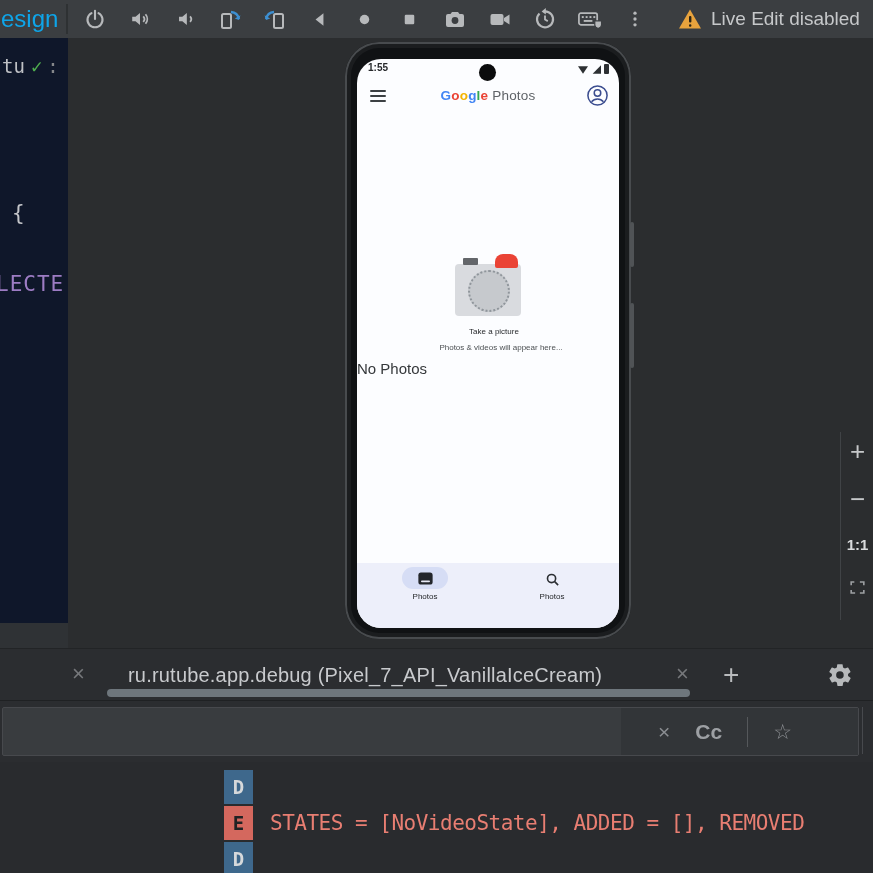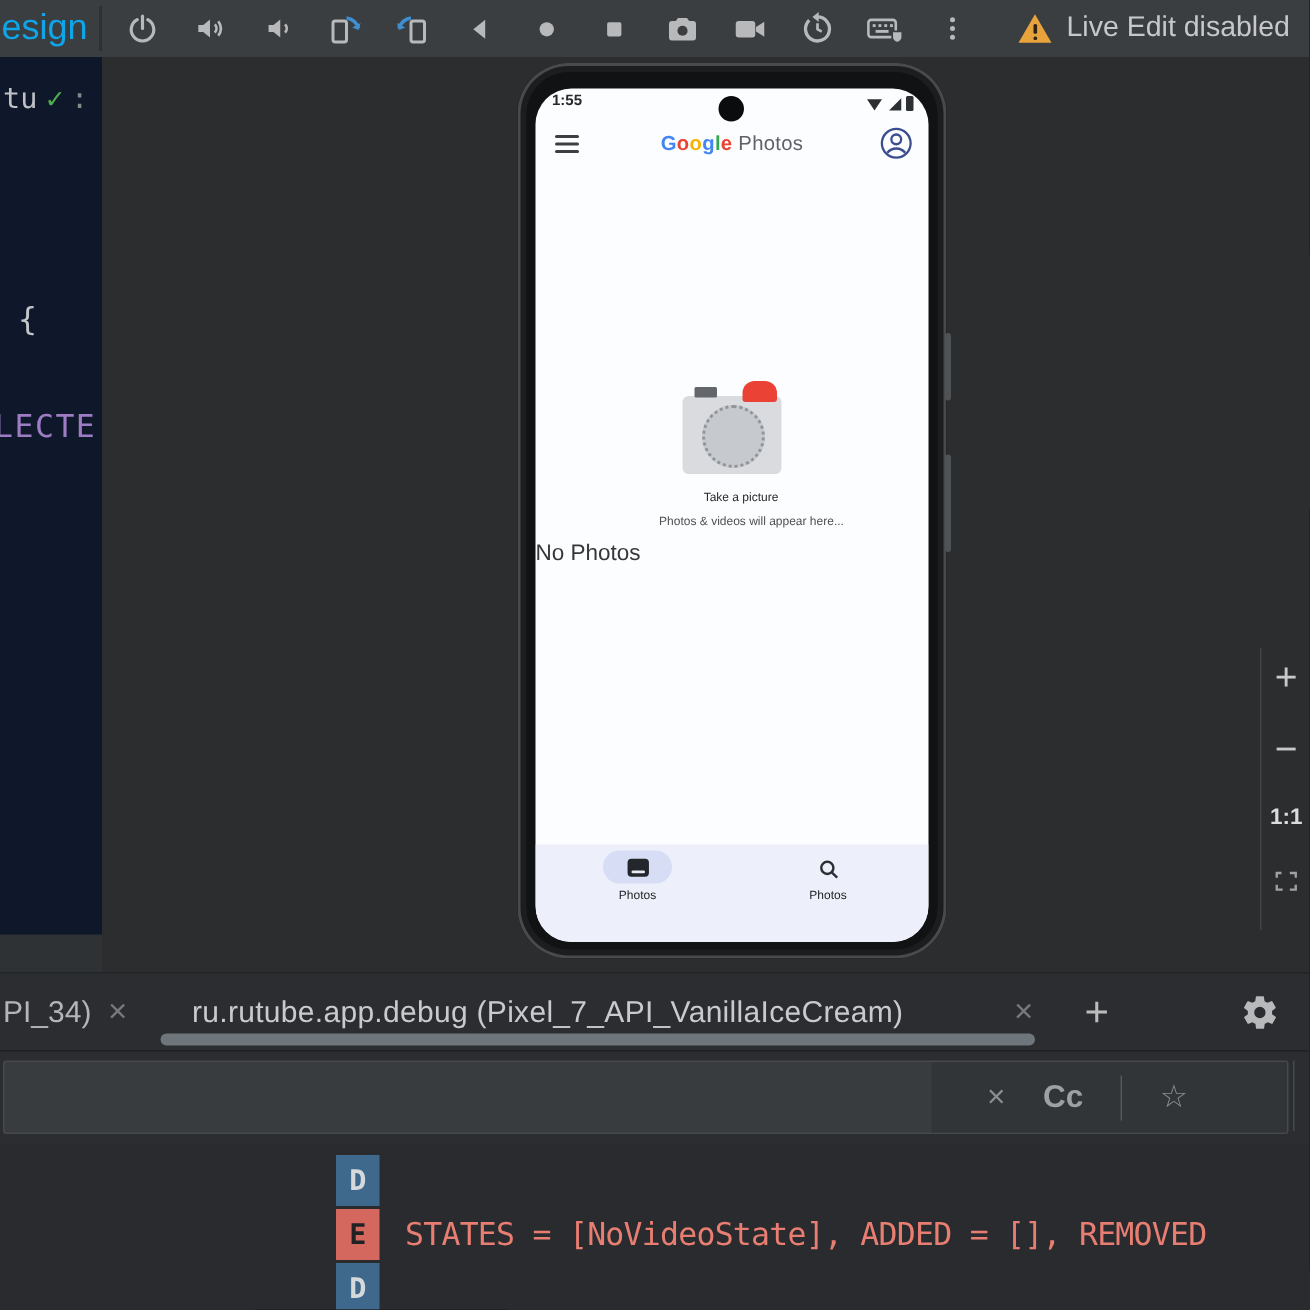--- a/index.html
+++ b/index.html
@@ -292,21 +292,20 @@
       <svg width="19" height="19" viewBox="0 0 24 24" fill="none" stroke="#9ea1a4" stroke-width="2">
           <path d="M4 9V5h4"></path>
           <path d="M15 5h5v4"></path>
           <path d="M20 15v4h-5"></path>
           <path d="M9 19H4v-4"></path>
         </svg>
     </div>
   </div>
 
   <div class="tabrow">
-    <span class="tab-partial">PI_34)</span>
     <span class="tab-close1">×</span>
     <span class="tab-active">ru.rutube.app.debug (Pixel_7_API_VanillaIceCream)</span>
     <span class="tab-close2">×</span>
     <div class="tab-underline"></div>
     <button class="tab-add">+</button>
     <div class="tab-gear">
       <svg width="26" height="26" viewBox="0 0 24 24" fill="#b7b9bb">
           <path d="M19.4 13c.04-.32.06-.65.06-1s-.02-.68-.06-1l2.1-1.65a.5.5 0 0 0 .12-.64l-2-3.46a.5.5 0 0 0-.6-.22l-2.49 1a7.3 7.3 0 0 0-1.73-1l-.38-2.65A.5.5 0 0 0 13.93 2h-4a.5.5 0 0 0-.5.42l-.37 2.65c-.63.26-1.2.6-1.74 1l-2.48-1a.5.5 0 0 0-.61.22l-2 3.46a.5.5 0 0 0 .12.64L4.56 11c-.04.32-.06.65-.06 1s.02.68.06 1l-2.1 1.65a.5.5 0 0 0-.12.64l2 3.46c.14.24.42.33.6.22l2.49-1c.54.4 1.11.74 1.74 1l.37 2.65c.04.24.25.42.5.42h4c.25 0 .46-.18.5-.42l.38-2.65c.62-.26 1.2-.6 1.73-1l2.49 1c.23.09.5 0 .6-.22l2-3.46a.5.5 0 0 0-.12-.64zM11.93 15.5a3.5 3.5 0 1 1 0-7 3.5 3.5 0 0 1 0 7z"></path>
         </svg>
     </div>

